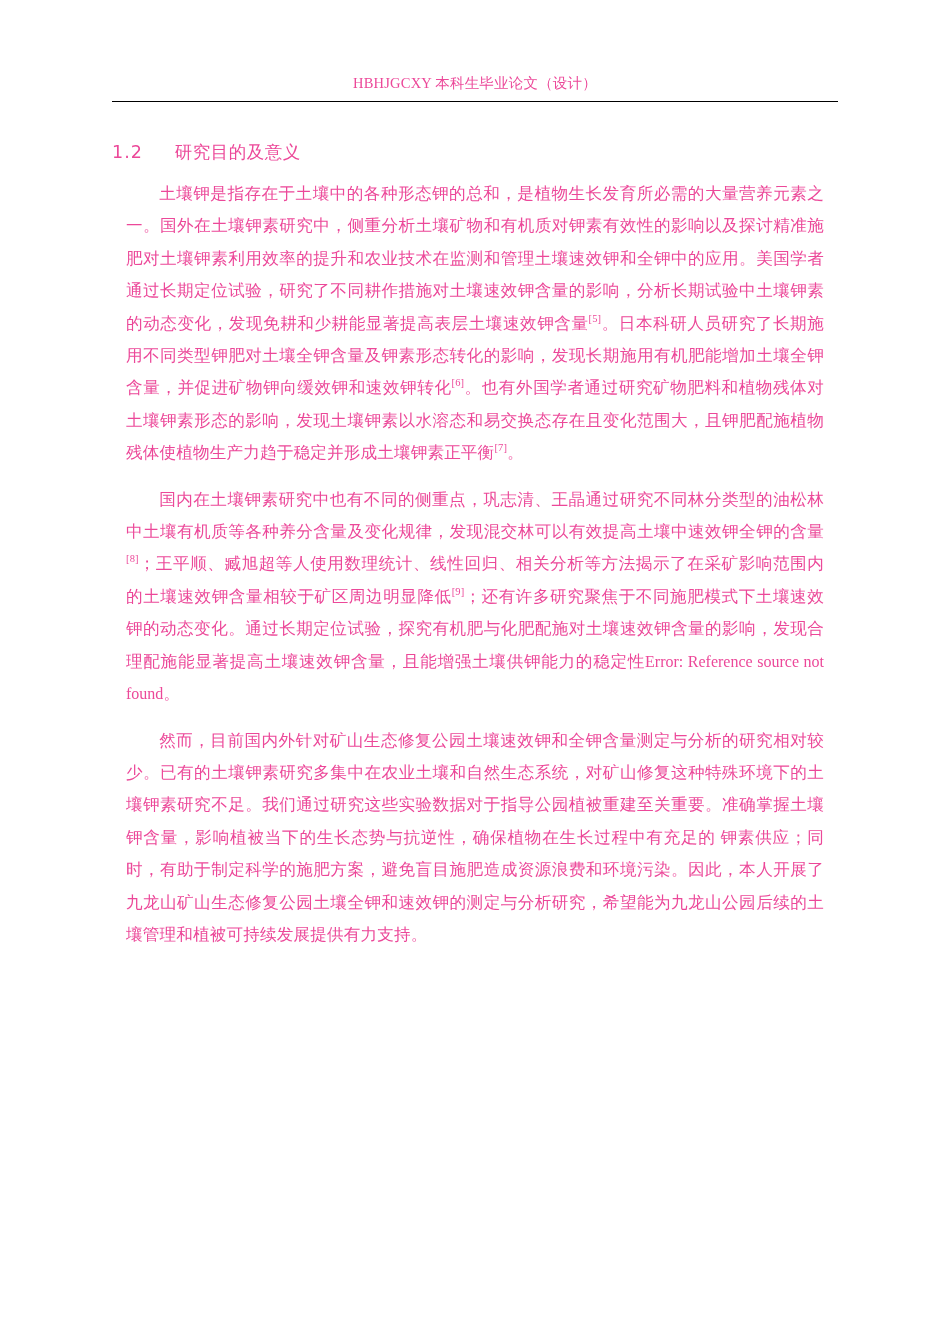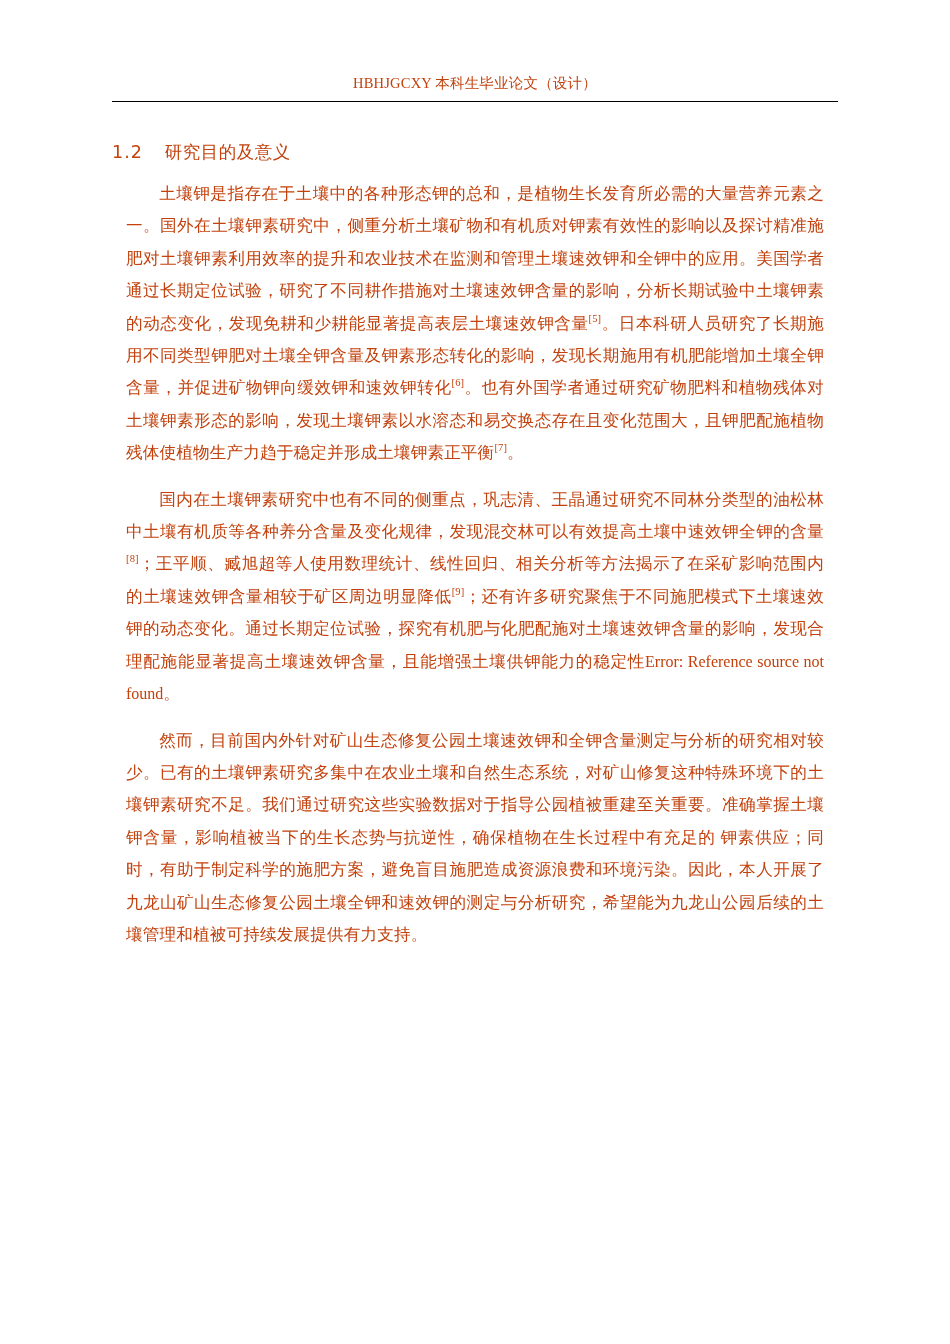--- a/index.html
+++ b/index.html
@@ -6,21 +6,21 @@
     margin: 0;
     padding: 0;
     background: #ffffff;
   }
   .page {
     position: relative;
     width: 950px;
     height: 948px;
     background: #ffffff;
     font-family: "Liberation Serif", serif;
-    color: #c2410c;
+    color: #ec4899;
     box-sizing: border-box;
     overflow: hidden;
   }
   .header {
     position: absolute;
     left: 112px;
     top: 74px;
     width: 726px;
     text-align: center;
     font-family: "Liberation Serif", serif;
@@ -41,21 +41,21 @@
     width: 726px;
   }
   h2.section {
     font-family: "DejaVu Sans", sans-serif;
     font-size: 17.5px;
     font-weight: normal;
     margin: 0 0 14px 0;
     letter-spacing: 0.5px;
   }
   h2.section .num {
-    margin-right: 22px;
+    margin-right: 32px;
     letter-spacing: 1px;
   }
   h2.section2 {
     font-family: "DejaVu Sans", sans-serif;
     font-size: 17.5px;
     font-weight: normal;
     margin: 30px 0 14px 0;
     letter-spacing: 0.5px;
   }
   h2.section2 .num {

